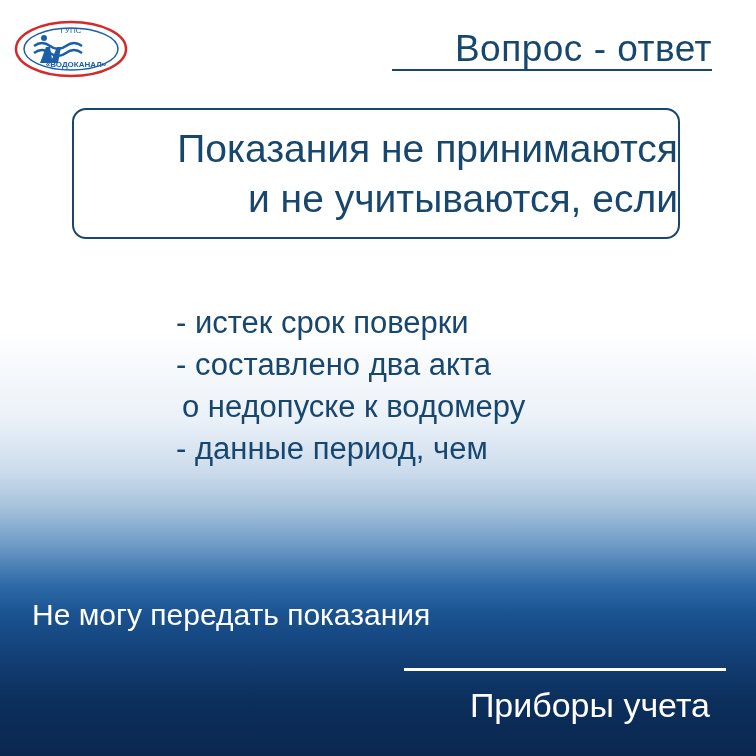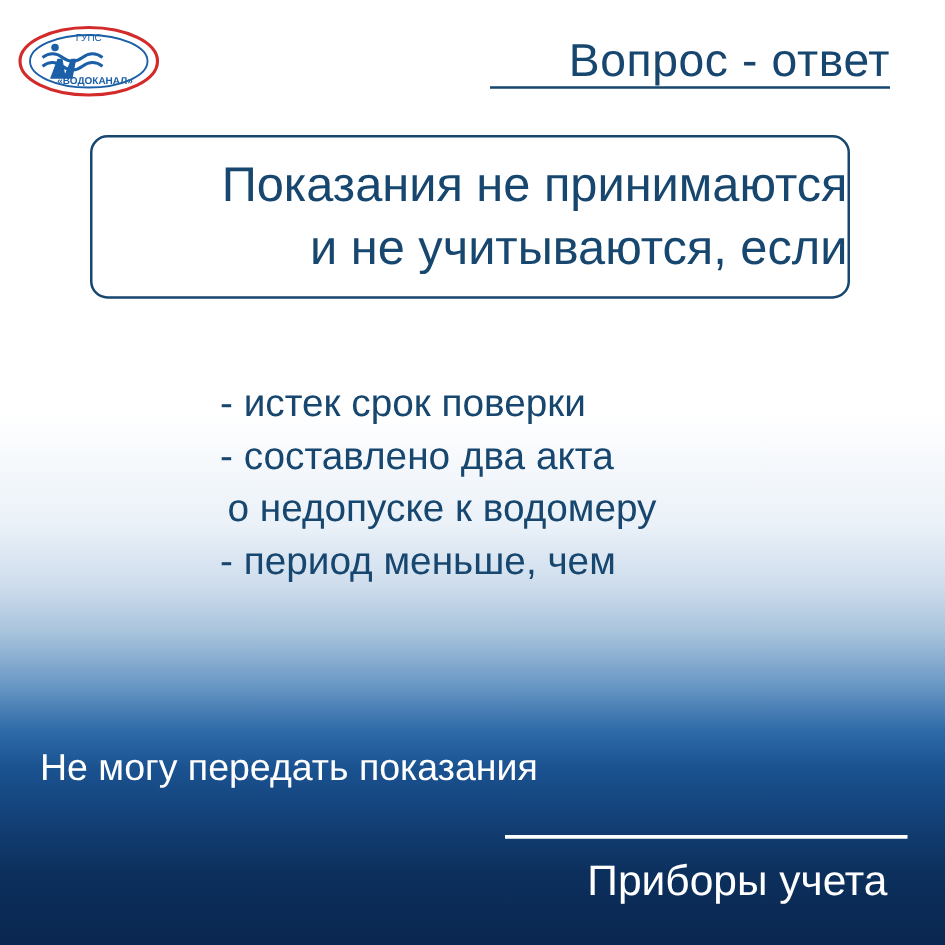--- a/index.html
+++ b/index.html
@@ -146,20 +146,20 @@
 
   <div class="headline-box">
     <div class="headline-line">Показания не принимаются</div>
     <div class="headline-line">и не учитываются, если</div>
   </div>
 
   <div class="bullets">
     <div class="bullet-line">- истек срок поверки</div>
     <div class="bullet-line">- составлено два акта</div>
     <div class="bullet-line indent">о недопуске к водомеру</div>
-    <div class="bullet-line">- период меньше, чем</div>
+    <div class="bullet-line">- данные период, чем</div>
   </div>
 
   <div class="big-statement">Не могу передать показания</div>
   <div class="bottom-rule"></div>
   <div class="bottom-caption">Приборы учета</div>
 
 </div>
 
 </body></html>

